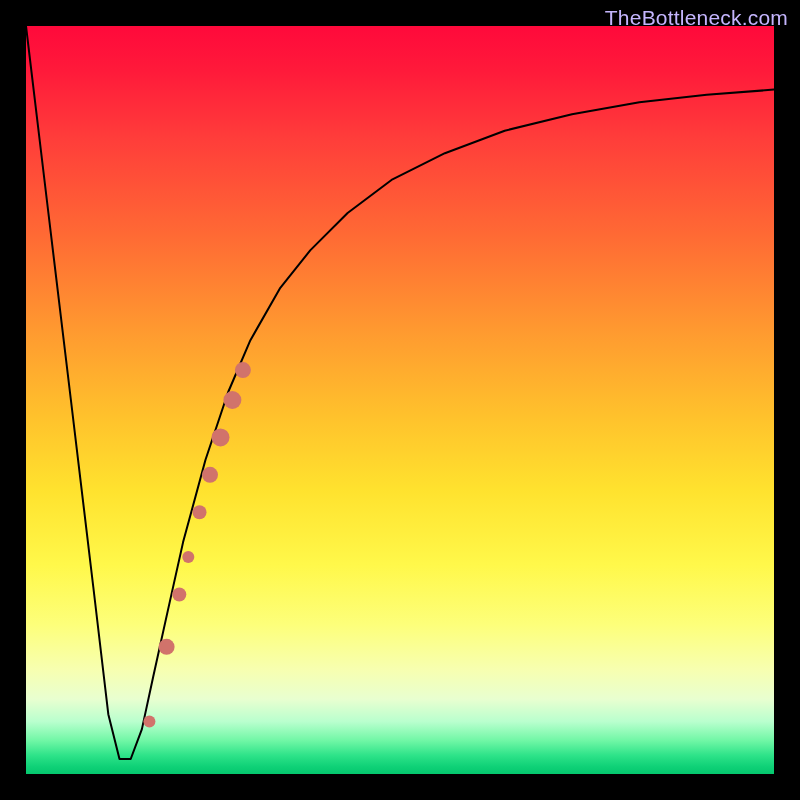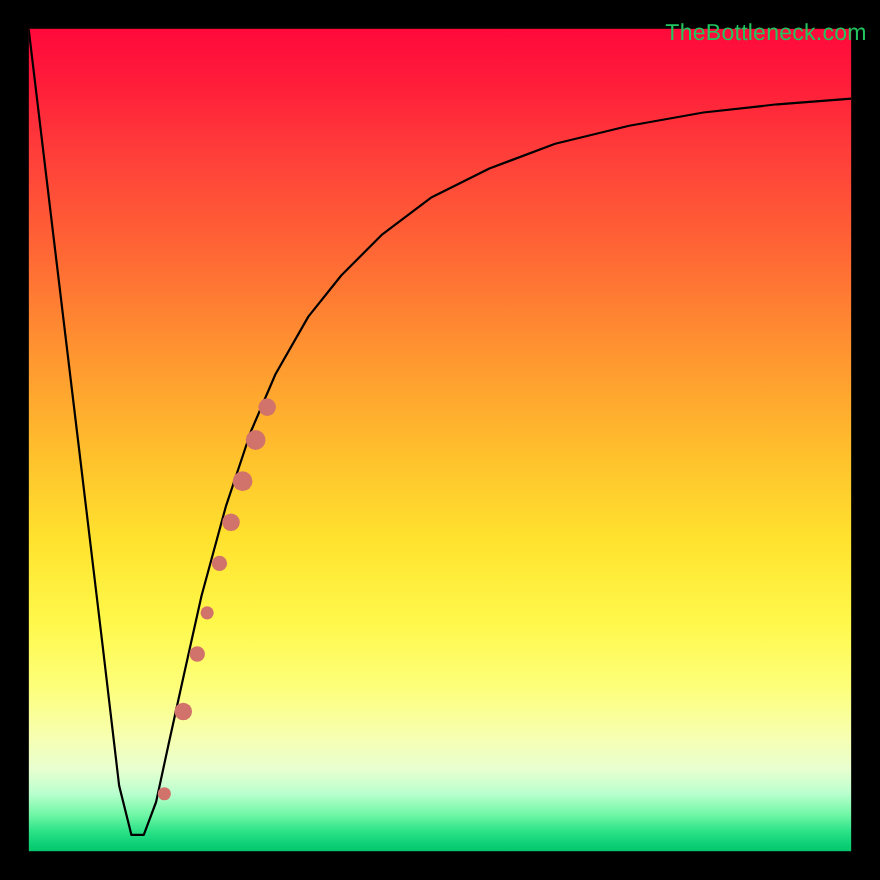--- a/index.html
+++ b/index.html
@@ -47,23 +47,23 @@
       #0fd177 99%,
       #04c76e 100%
     );
   }
   .curve {
     position: absolute;
     inset: 0;
   }
   .watermark {
     position: absolute;
-    top: 18px;
+    top: 6px;
     right: 12px;
-    color: #22c55e;
+    color: #c4b5fd;
     font-size: 21px;
     letter-spacing: 0.2px;
     user-select: none;
   }
 </style>
 </head>
 <body>
 
 <div class="frame">
 

